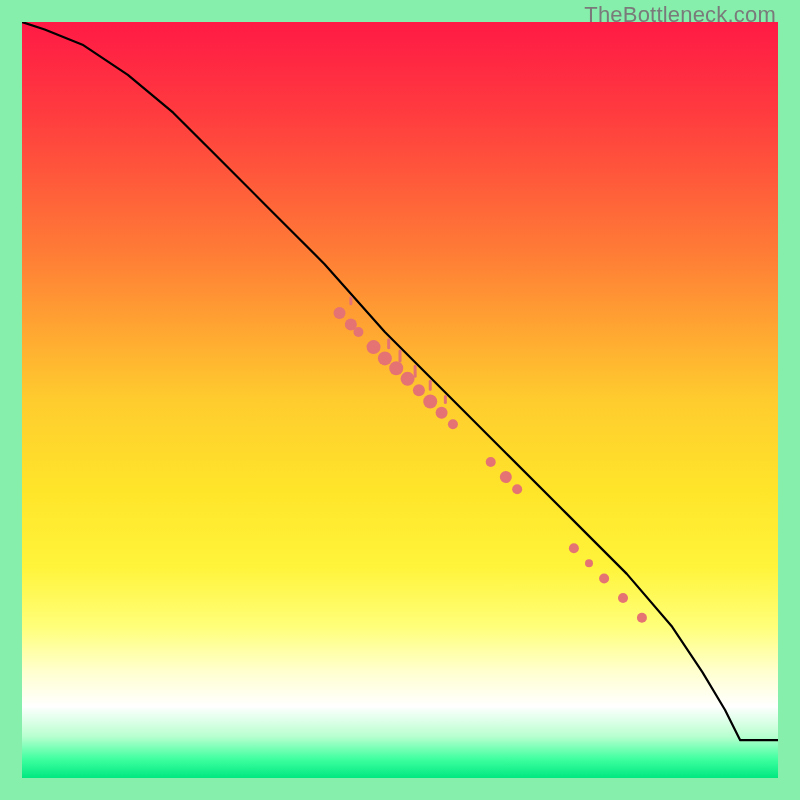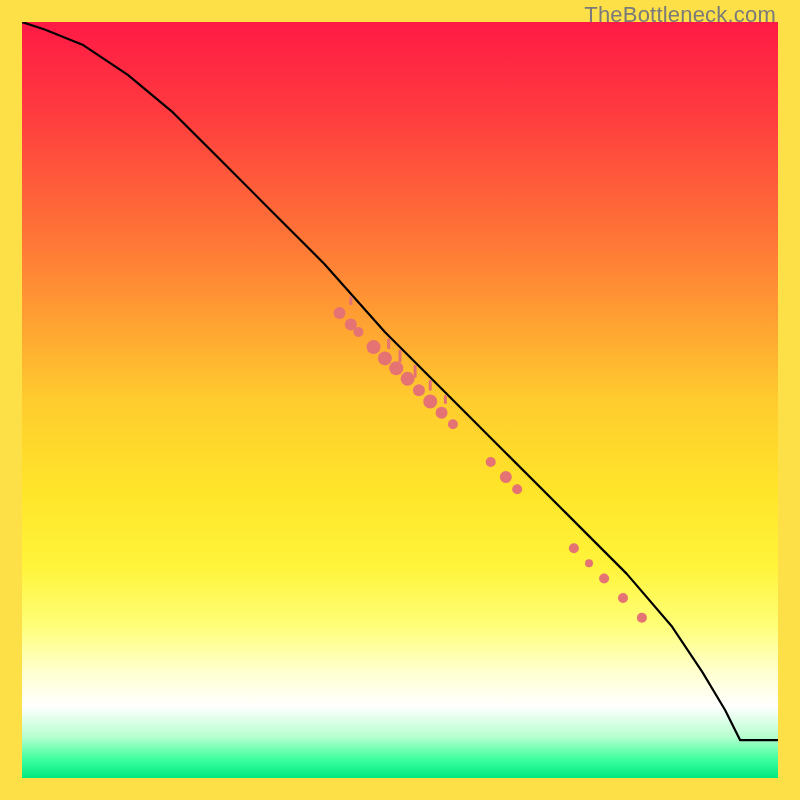--- a/index.html
+++ b/index.html
@@ -10,21 +10,21 @@
     overflow: hidden;
     background: #000;
     font-family: Arial, Helvetica, sans-serif;
   }
   .frame {
     position: absolute;
     top: 0;
     left: 0;
     width: 800px;
     height: 800px;
-    background: #fde047;
+    background: #86efac;
   }
   .plot {
     position: absolute;
     top: 22px;
     left: 22px;
     width: 756px;
     height: 756px;
     overflow: hidden;
   }
   .watermark {

